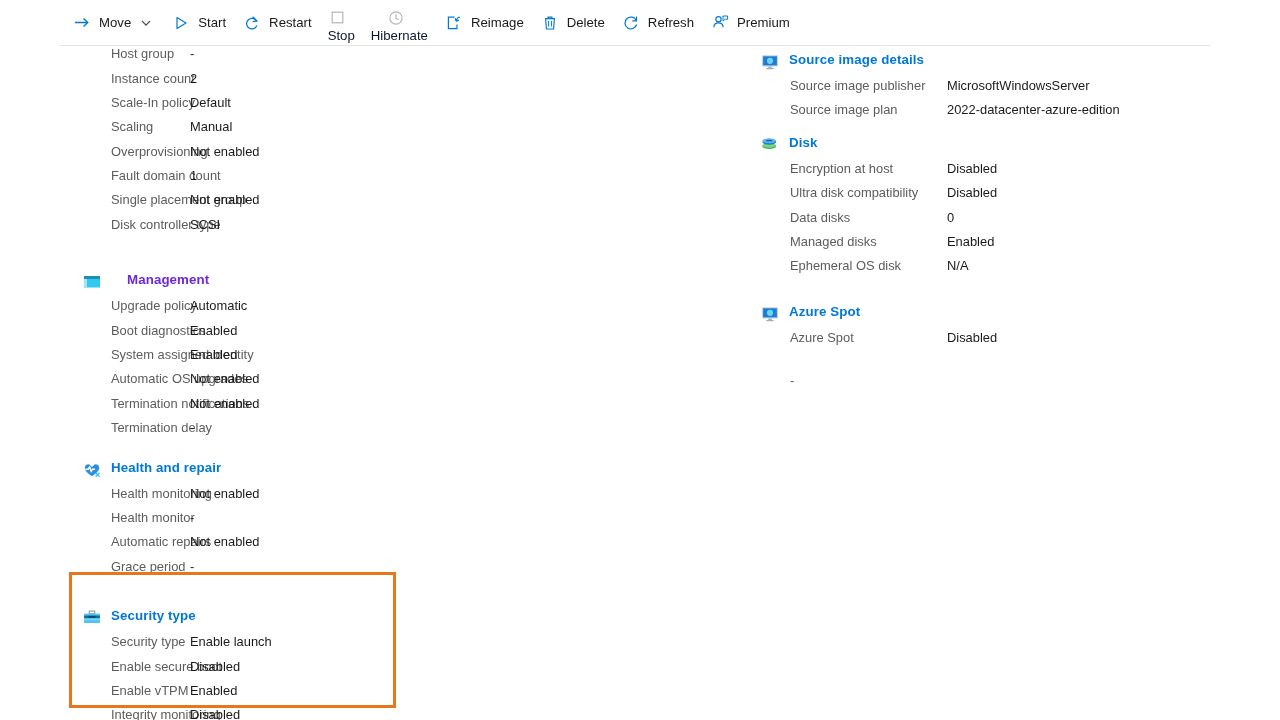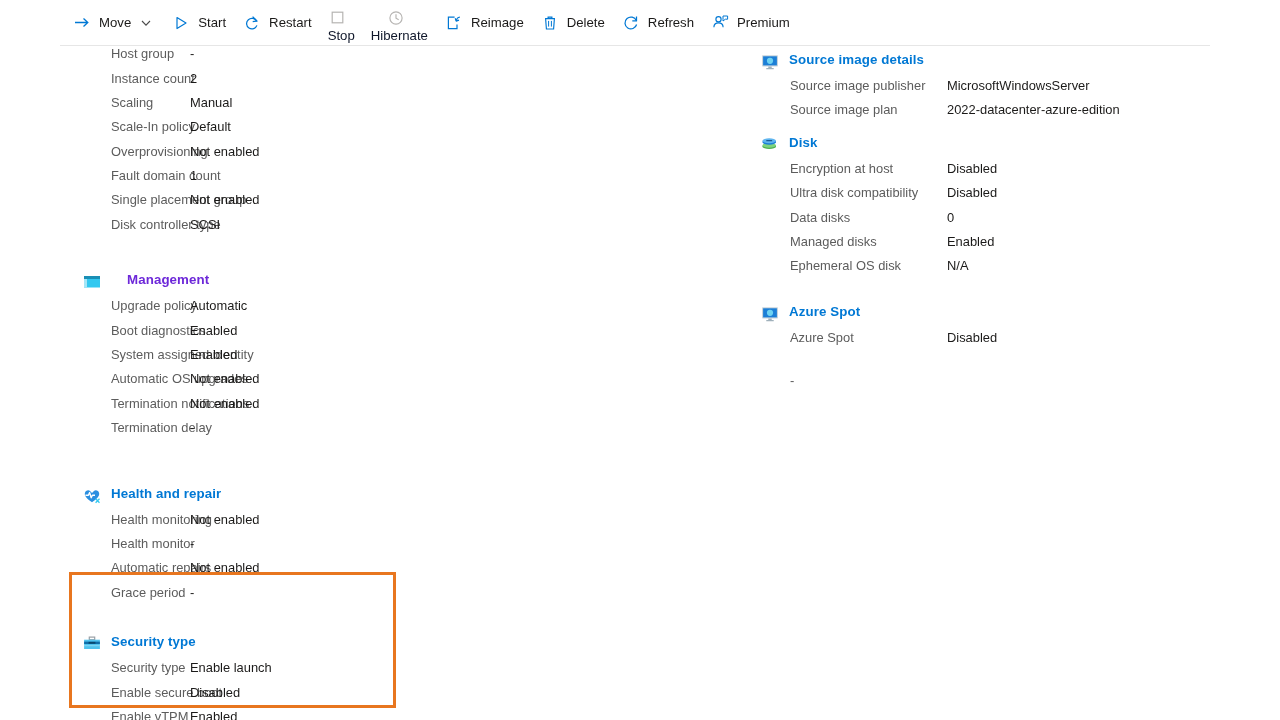--- a/index.html
+++ b/index.html
@@ -234,26 +234,26 @@
     <div class="group" style="padding-top:0px;">
       <div class="row" style="height:24.5px;">
         <span class="k">Host group</span>
         <span class="v">-</span>
       </div>
       <div class="row">
         <span class="k">Instance count</span>
         <span class="v">2</span>
       </div>
       <div class="row">
+        <span class="k">Scale-In policy</span>
+        <span class="v">Default</span>
+      </div>
+      <div class="row">
         <span class="k">Scaling</span>
         <span class="v">Manual</span>
-      </div>
-      <div class="row">
-        <span class="k">Scale-In policy</span>
-        <span class="v">Default</span>
       </div>
       <div class="row">
         <span class="k">Overprovisioning</span>
         <span class="v">Not enabled</span>
       </div>
       <div class="row">
         <span class="k">Fault domain count</span>
         <span class="v">1</span>
       </div>
       <div class="row">
@@ -296,21 +296,21 @@
       <div class="row">
         <span class="k">Termination notifications</span>
         <span class="v">Not enabled</span>
       </div>
       <div class="row">
         <span class="k">Termination delay</span>
         <span class="v">-</span>
       </div>
     </div>
 
-    <div class="group" style="margin-top:41px;">
+    <div class="group" style="margin-top:15px;">
       <div class="group-head">
         <span class="g-ico">
           <svg width="18" height="18" viewBox="0 0 18 18">
             <path d="M9 15.2 C3 11.2 1.4 8.4 1.9 6.0 C2.4 3.5 5.6 2.4 7.3 4.2 L9 6.0 L10.7 4.2 C12.4 2.4 15.6 3.5 16.1 6.0 C16.6 8.4 15 11.2 9 15.2 Z" fill="#2b8fe0"></path>
             <path d="M2.4 8.2 H5.4 L6.6 5.5 L8.2 10.8 L9.4 8.2 H12" fill="none" stroke="#ffffff" stroke-width="1.35" stroke-linejoin="round"></path>
             <path d="M12.6 11.8 L16.5 15.7 M16.5 11.8 L12.6 15.7" stroke="#32c8f0" stroke-width="1.3"></path>
           </svg>
         </span>
         <span class="group-title">Health and repair</span>
       </div>

